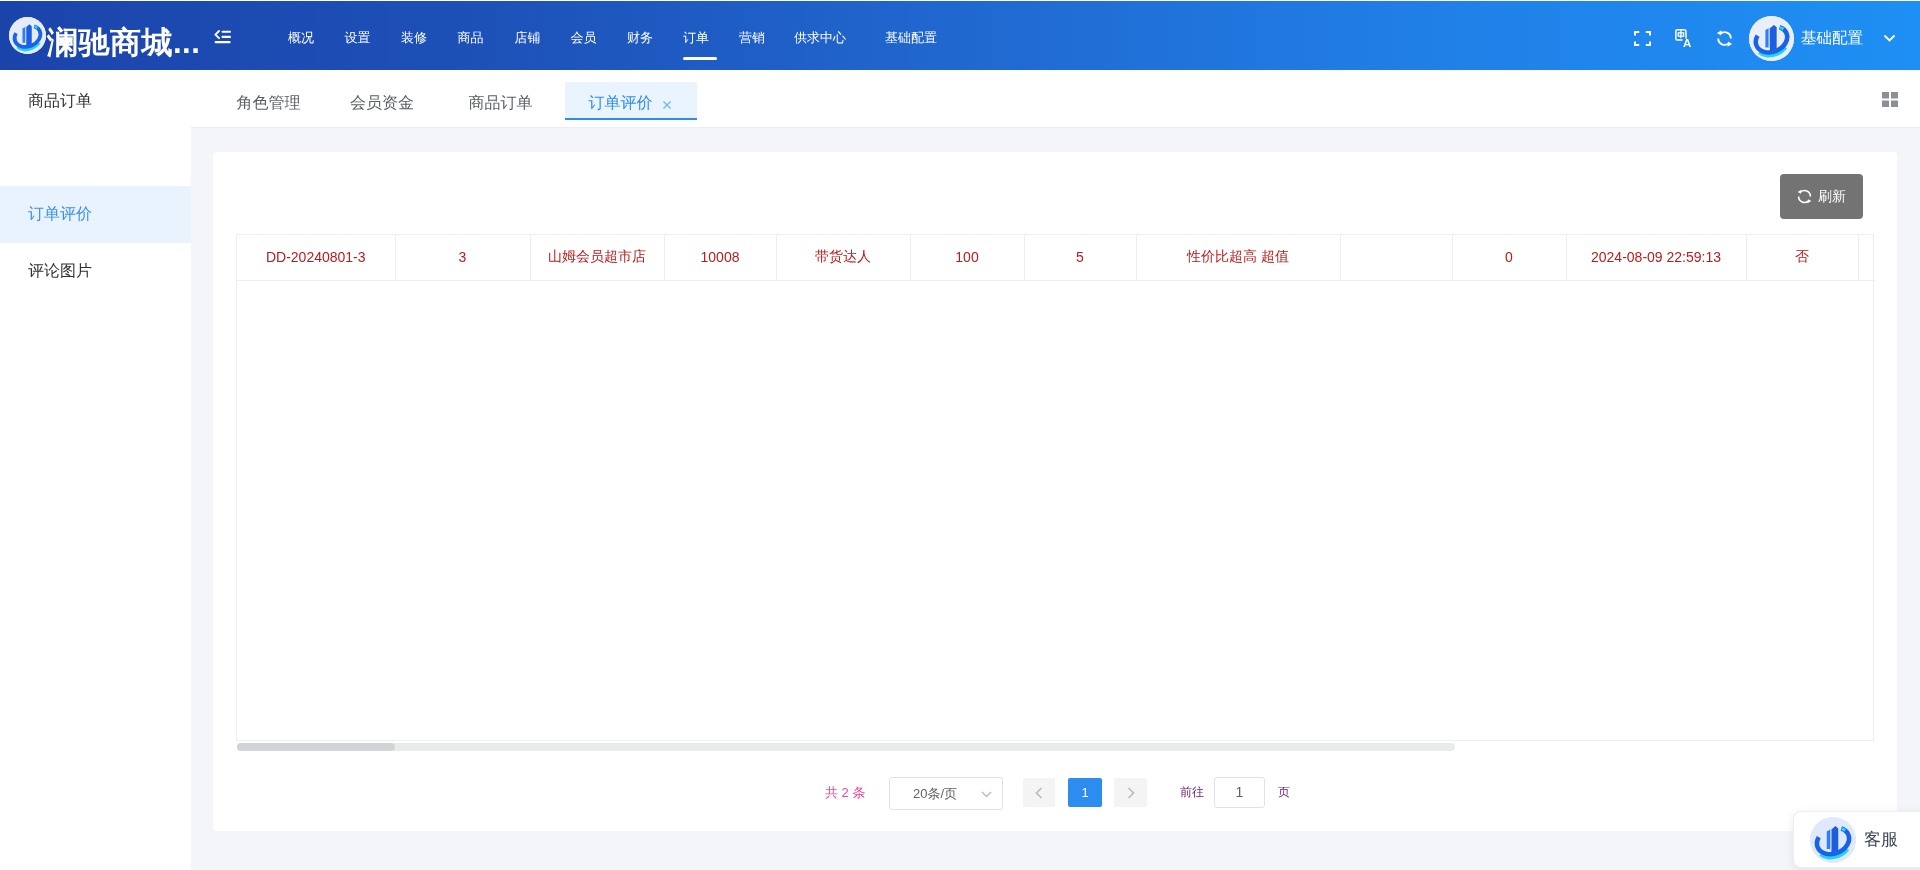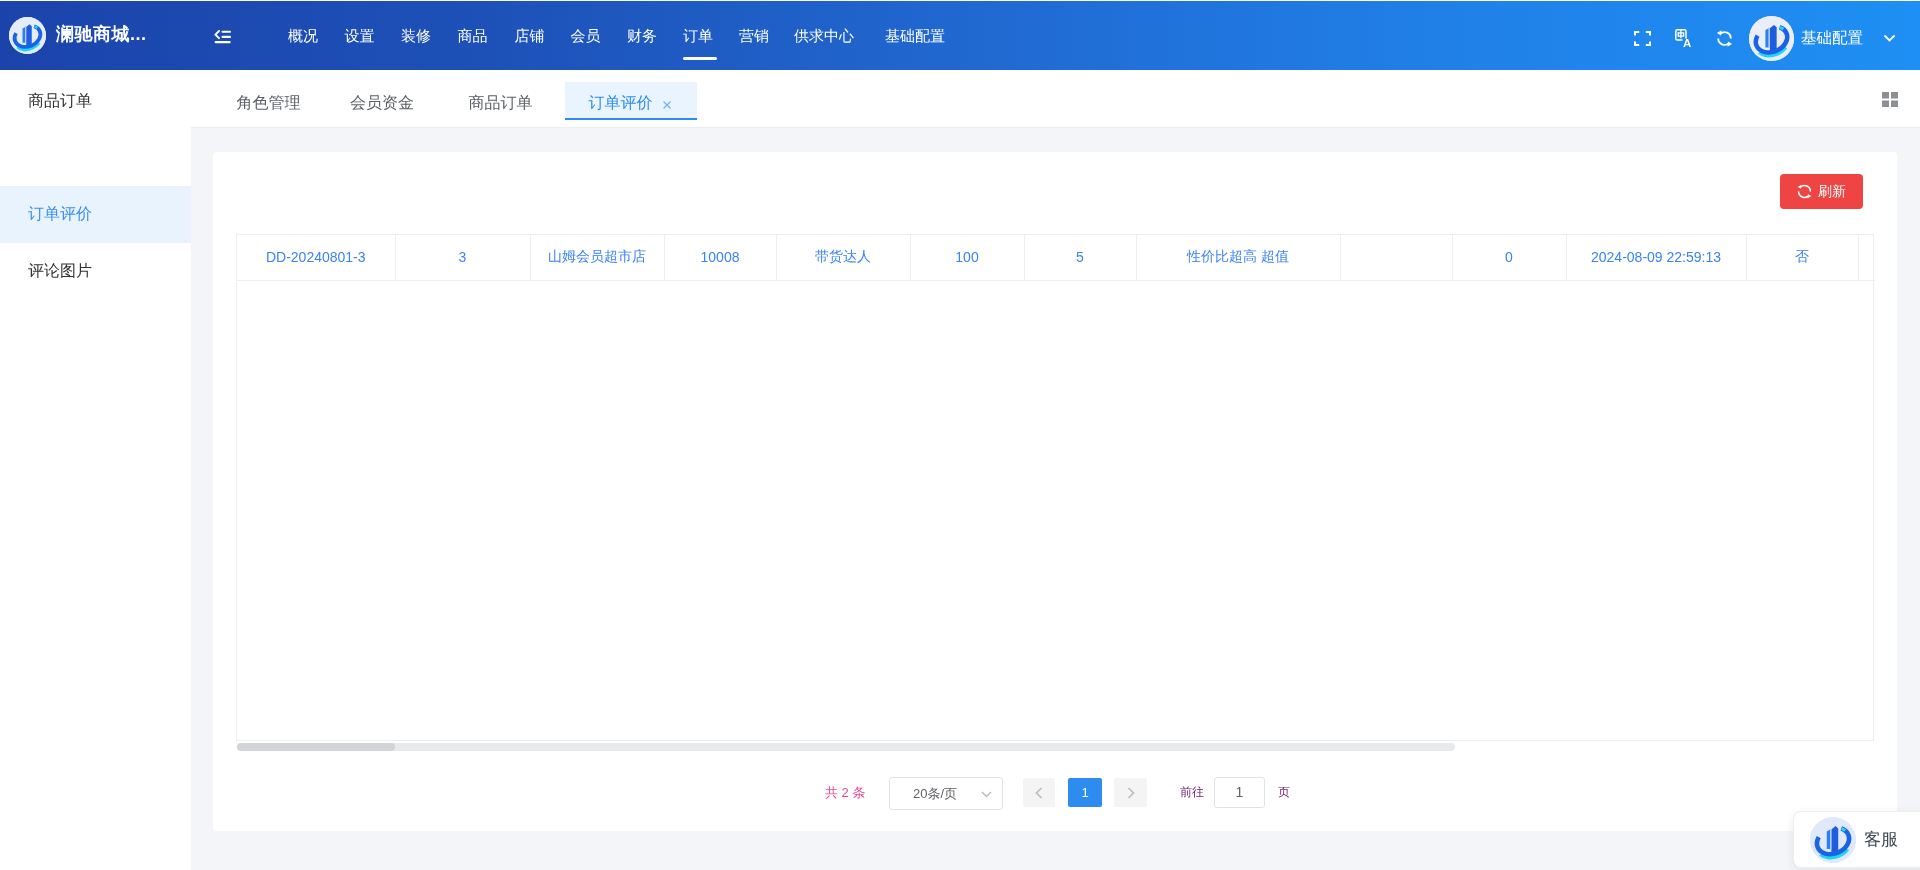--- a/index.html
+++ b/index.html
@@ -5,51 +5,51 @@
 <style>
   * { margin:0; padding:0; box-sizing:border-box; }
   html,body { width:1920px; height:870px; overflow:hidden; background:#fff;
     font-family:"Liberation Sans", sans-serif; }
   .abs { position:absolute; }
 
   
   .topbar { position:absolute; left:0; top:1px; width:1920px; height:69px;
     background:linear-gradient(90deg,#1b44ab 0%, #1d51b8 25%, #2068d0 50%, #2080e8 75%, #1e8ff4 100%); }
   .logo-circle { position:absolute; left:9px; top:16px; width:37px; height:37px; border-radius:50%; background:#eef2fb; }
-  .brand { position:absolute; left:56px; top:21px; color:#fff; font-size:18px; font-weight:700; letter-spacing:0.5px; }
-  .navitem { position:absolute; top:28px; height:18px; line-height:18px; color:#fff; font-size:15px; white-space:nowrap;font-family:Liberation Mono, monospace; }
+  .brand { position:absolute; left:47px; top:21px; color:#fff; font-size:31px; font-weight:700; letter-spacing:0.5px; }
+  .navitem { position:absolute; top:28px; height:18px; line-height:18px; color:#fff; font-size:13px; white-space:nowrap; }
   .nav-underline { position:absolute; left:683px; top:56px; width:34px; height:3px; background:#fff; border-radius:2px; }
   .tb-icon { position:absolute; }
   .admin-name { position:absolute; left:1801px; top:29px; color:#fff; font-size:15.5px; height:16px; line-height:16px; }
   .avatar-circle { position:absolute; left:1749px; top:15px; width:45px; height:45px; border-radius:50%; background:#e9eef9; }
 
   
   .sidebar { position:absolute; left:0; top:70px; width:191px; height:800px; background:#fff; }
   .side-item { position:absolute; left:0; width:191px; height:56.5px; line-height:56.5px; padding-left:28px; font-size:16px; color:#303133; }
   .side-item.active { background:#e9f3fe; color:#3a8ff0; }
 
   
   .tabbar { position:absolute; left:191px; top:70px; width:1729px; height:58px; background:#fff; border-bottom:1px solid #ebedf0; }
   .tabtext { position:absolute; top:24px; height:17px; line-height:17px; font-size:16px; color:#5a5e66; white-space:nowrap; }
   .tab-active-bg { position:absolute; left:374px; top:12px; width:132px; height:38px; background:#eaf4fe; border-bottom:2.5px solid #2d8cf0; }
 
   
   .main { position:absolute; left:191px; top:128px; width:1729px; height:742px; background:#f3f5f8; }
   .card { position:absolute; left:213px; top:152px; width:1684px; height:679px; background:#fff; border-radius:4px; }
 
-  .refresh-btn { position:absolute; left:1567px; top:22px; width:83px; height:35px; background:#ef4444; border-radius:4px;
+  .refresh-btn { position:absolute; left:1567px; top:22px; width:83px; height:45px; background:#737373; border-radius:4px;
     color:#fff; font-size:14px; display:flex; align-items:center; justify-content:center; gap:6px; }
 
   
   .tblwrap { position:absolute; left:23px; top:82px; width:1638px; height:507px; border:1px solid #ebeef5; }
   table.grid { border-collapse:collapse; table-layout:fixed; width:1636px; }
   table.grid th { height:42px; background:#f5f7fa; border-bottom:1px solid #ebeef5; border-right:1px solid #ebeef5;
     font-size:14px; font-weight:700; color:#5c6066; text-align:center; }
   table.grid td { height:45px; border-bottom:1px solid #ebeef5; border-right:1px solid #ebeef5;
-    font-size:14px; color:#3b82f6; text-align:center; }
+    font-size:14px; color:#b91c1c; text-align:center; }
   table.grid th:last-child, table.grid td:last-child { border-right:none; }
 
   .sb-track { position:absolute; left:24px; top:591px; width:1218px; height:8px; border-radius:4px; background:#e9eaec; }
   .sb-thumb { position:absolute; left:24px; top:591px; width:158px; height:8px; border-radius:4px; background:#d3d4d7; }
 
   
   .pg-total { position:absolute; left:612px; top:626px; height:29px; line-height:29px; font-size:13px; color:#ec4899; }
   .pg-select { position:absolute; left:676px; top:625px; width:114px; height:33px; border:1px solid #dfe3e8; border-radius:3px; background:#fff;
     font-size:13px; color:#606266; line-height:31px; padding-left:23px; }
   .pg-btn { position:absolute; top:626px; width:32px; height:29px; background:#f4f4f5; border-radius:2px;

